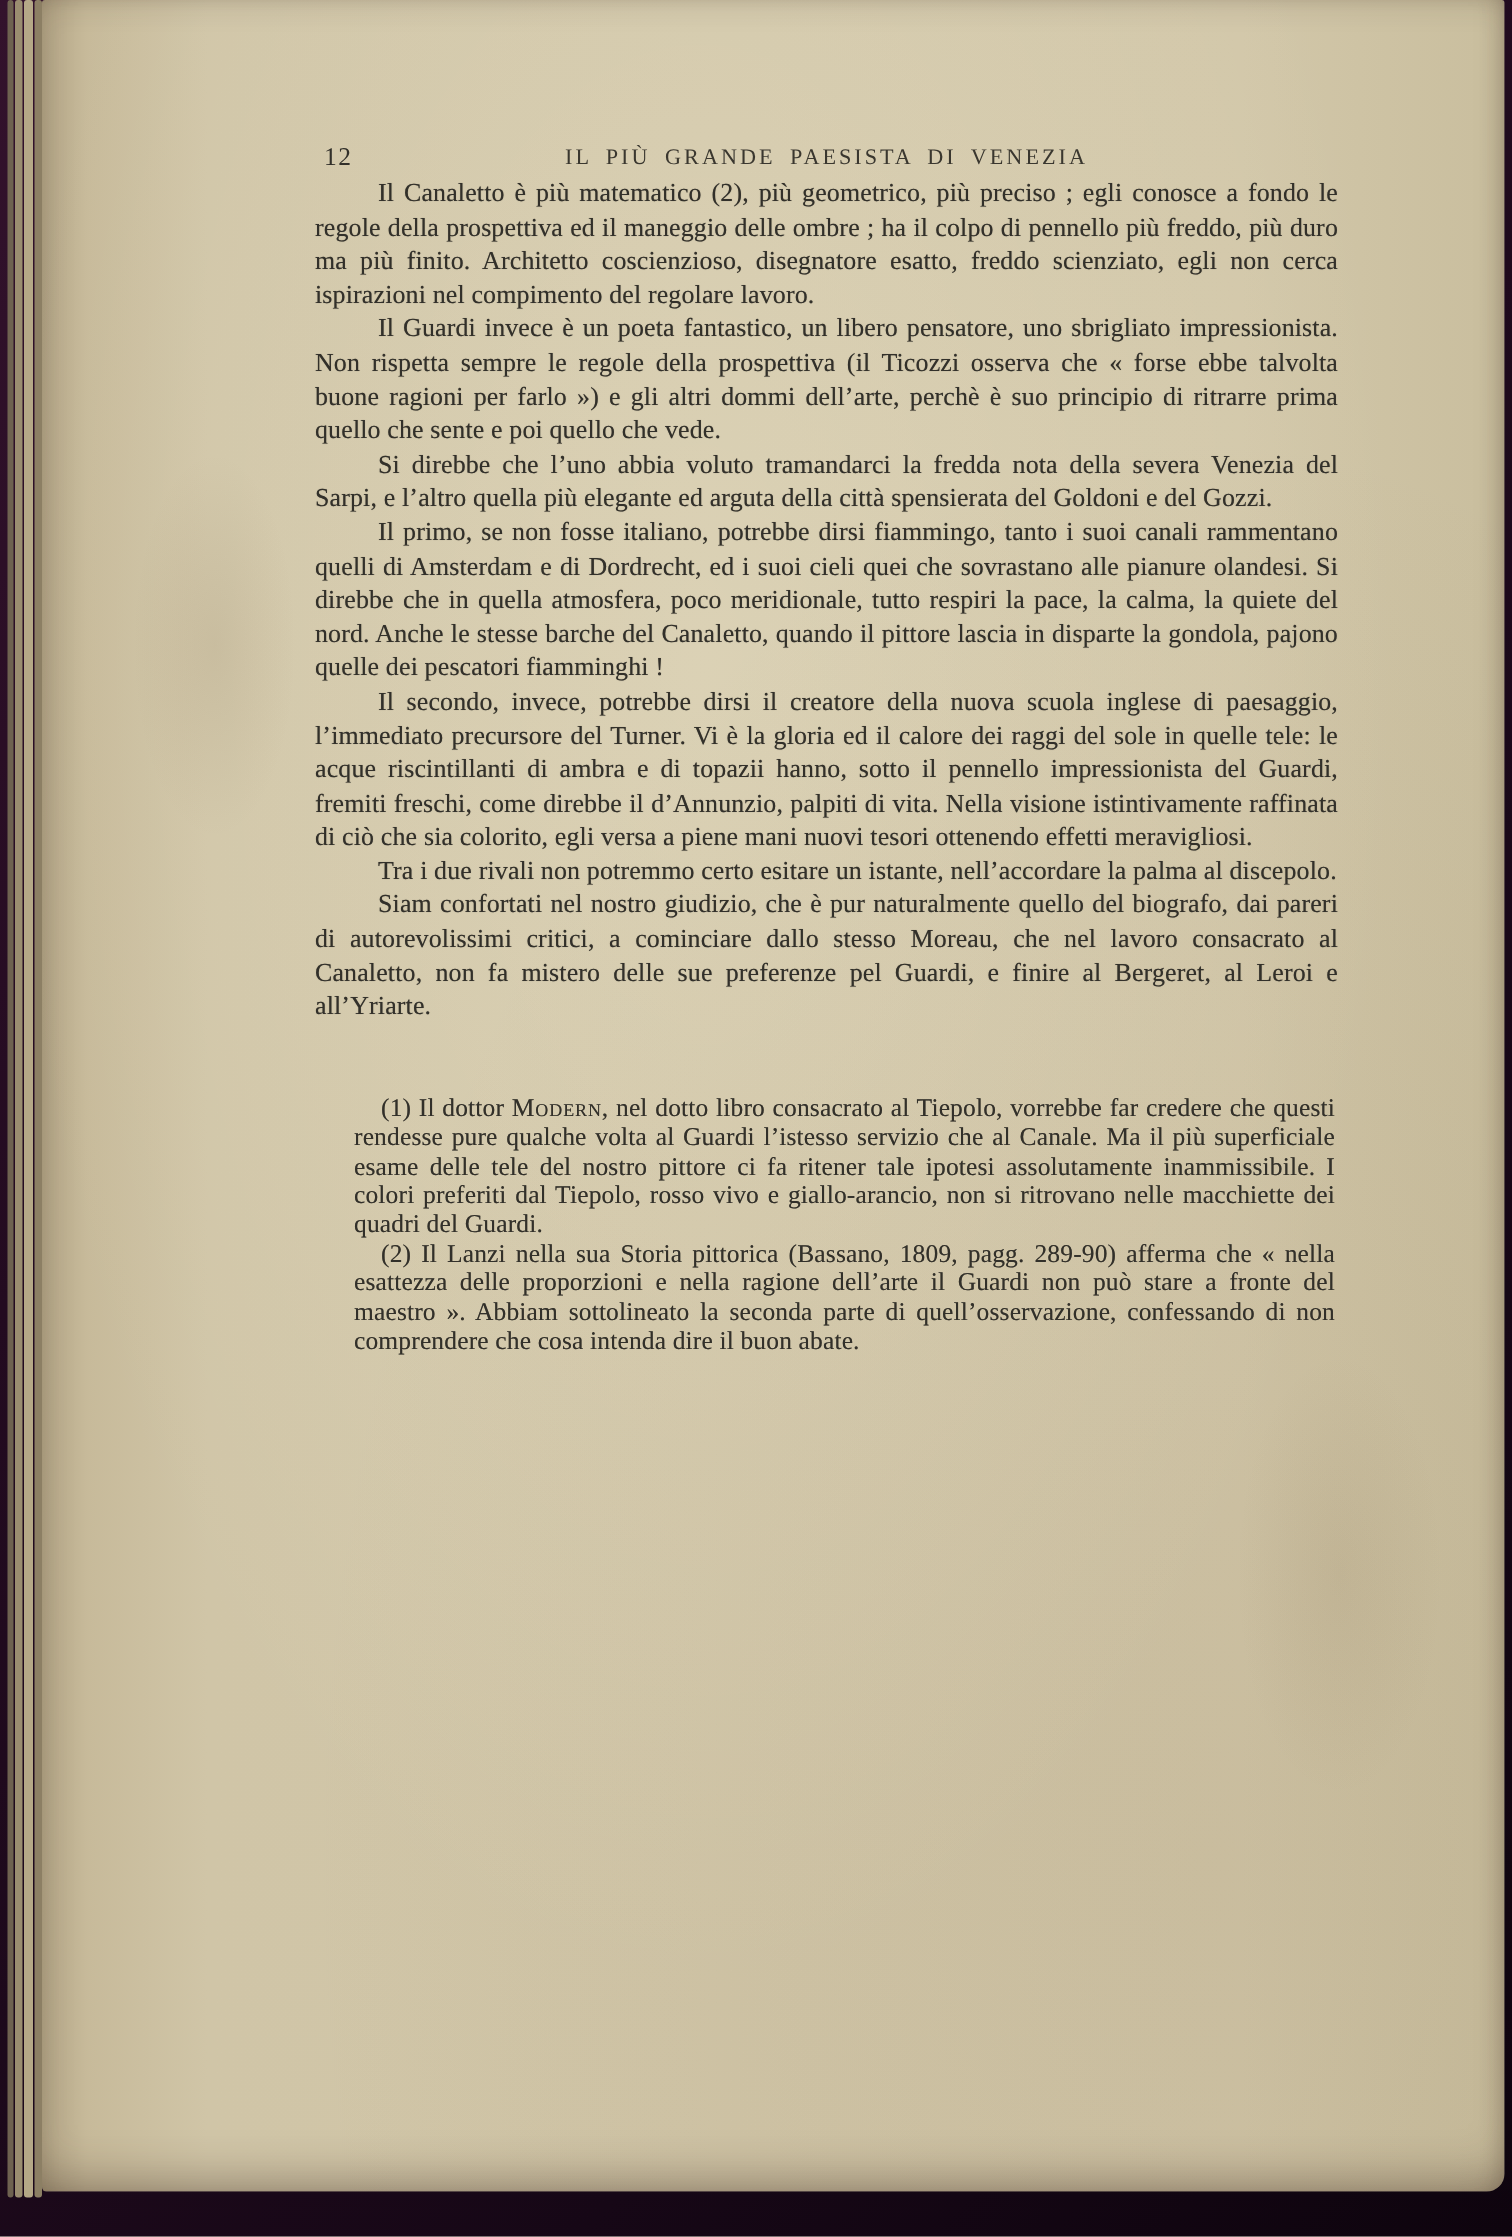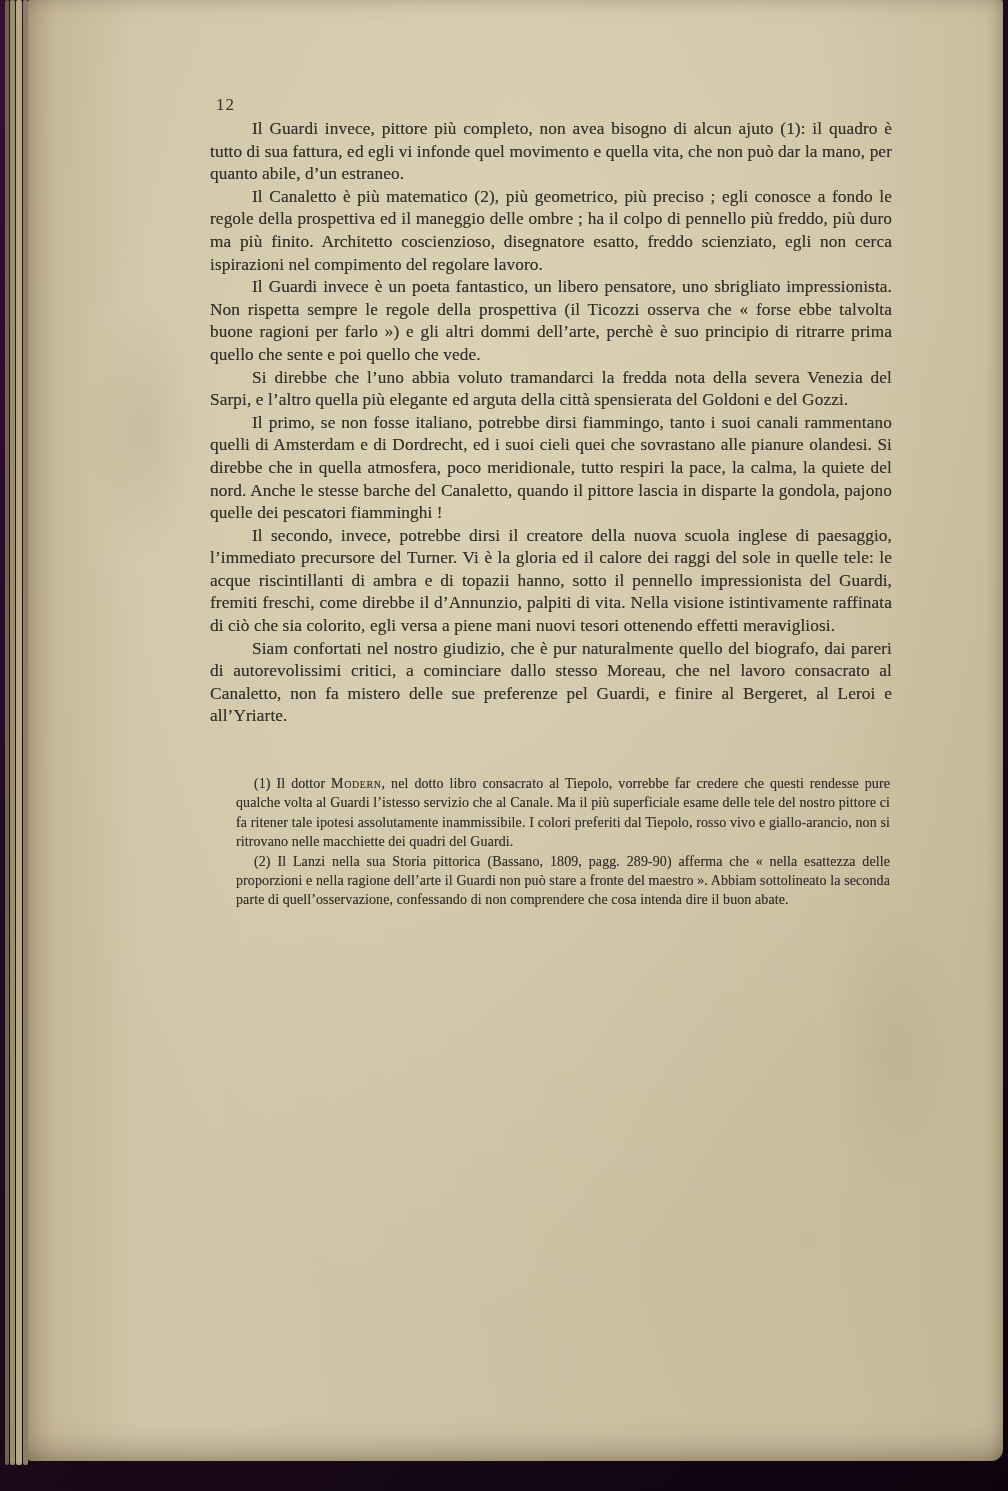--- a/index.html
+++ b/index.html
@@ -60,50 +60,51 @@
     text-shadow: 0 0 0.5px rgba(50, 46, 38, 0.55);
   }
   .italic { }
   .smallcaps { font-variant: small-caps; letter-spacing: 0.6px; }
 
   .footnotes { margin: 46px 2px 0 26px; }
   .footnote {
     margin: 0;
     text-indent: 18px;
     text-align: justify;
-    font-size: 14px;
+    font-size: 17px;
     line-height: 19.4px;
     letter-spacing: 0.1px;
     text-shadow: 0 0 0.4px rgba(50, 46, 38, 0.5);
   }
 </style>
 </head>
 <body>
 
 <div class="edge edge1"></div>
 <div class="edge edge2"></div>
 <div class="edge edge3"></div>
 <div class="edge edge4"></div>
 
 <div class="paper">
   <div class="stain stain1"></div>
   <div class="stain stain2"></div>
 
   <div class="textcol">
     <div class="pageheader">
       <span class="pagenum">12</span>
+      <span class="running-title">IL PIÙ GRANDE PAESISTA DI VENEZIA</span>
     </div>
 
     <main id="body-text">
-        <p class="para"><span>Il Guardi invece, pittore più completo, non avea bisogno di alcun ajuto (1): il quadro è tutto di sua fattura, ed egli vi infonde quel movimento e quella vita, che non può dar la mano, per quanto abile, d’un estraneo.</span></p>
         <p class="para"><span>Il Canaletto è più matematico (2), più geometrico, più preciso ; egli conosce a fondo le regole della prospettiva ed il maneggio delle ombre ; ha il colpo di pennello più freddo, più duro ma più finito. Architetto coscienzioso, disegnatore esatto, freddo scienziato, egli non cerca ispirazioni nel compimento del regolare lavoro.</span></p>
         <p class="para"><span>Il Guardi invece è un poeta fantastico, un libero pensatore, uno sbrigliato impressionista. Non rispetta sempre le regole della prospettiva (il Ticozzi osserva che « forse ebbe talvolta buone ragioni per farlo ») e gli altri dommi dell’arte, perchè è suo principio di ritrarre prima quello che sente e poi quello che vede.</span></p>
         <p class="para"><span>Si direbbe che l’uno abbia voluto tramandarci la fredda nota della severa Venezia del Sarpi, e l’altro quella più elegante ed arguta della città spensierata del Goldoni e del Gozzi.</span></p>
         <p class="para"><span>Il primo, se non fosse italiano, potrebbe dirsi fiammingo, tanto i suoi canali rammentano quelli di Amsterdam e di Dordrecht, ed i suoi cieli quei che sovrastano alle pianure olandesi. Si direbbe che in quella atmosfera, poco meridionale, tutto respiri la pace, la calma, la quiete del nord. Anche le stesse barche del Canaletto, quando il pittore lascia in disparte la gondola, pajono quelle dei pescatori fiamminghi !</span></p>
         <p class="para"><span>Il secondo, invece, potrebbe dirsi il creatore della nuova scuola inglese di paesaggio, l’immediato precursore del Turner. Vi è la gloria ed il calore dei raggi del sole in quelle tele: le acque riscintillanti di ambra e di topazii hanno, sotto il pennello impressionista del Guardi, </span><span class="italic">fremiti freschi</span><span>, come direbbe il d’Annunzio, palpiti di vita. Nella visione istintivamente raffinata di ciò che sia colorito, egli versa a piene mani nuovi tesori ottenendo effetti meravigliosi.</span></p>
+        <p class="para"><span>Tra i due rivali non potremmo certo esitare un istante, nell’accordare la palma al discepolo.</span></p>
         <p class="para"><span>Siam confortati nel nostro giudizio, che è pur naturalmente quello del biografo, dai pareri di autorevolissimi critici, a cominciare dallo stesso Moreau, che nel lavoro consacrato al Canaletto, non fa mistero delle sue preferenze pel Guardi, e finire al Bergeret, al Leroi e all’Yriarte.</span></p>
       </main>
 
     <section id="footnotes" class="footnotes">
         <p class="footnote"><span>(1) Il dottor </span><span class="smallcaps">Modern</span><span>, nel dotto libro consacrato al Tiepolo, vorrebbe far credere che questi rendesse pure qualche volta al Guardi l’istesso servizio che al Canale. Ma il più superficiale esame delle tele del nostro pittore ci fa ritener tale ipotesi assolutamente inammissibile. I colori preferiti dal Tiepolo, rosso vivo e giallo-arancio, non si ritrovano nelle macchiette dei quadri del Guardi.</span></p>
         <p class="footnote"><span>(2) Il Lanzi nella sua </span><span class="italic">Storia pittorica</span><span> (Bassano, 1809, pagg. 289-90) afferma che « nella esattezza delle proporzioni e nella </span><span class="italic">ragione dell’arte</span><span> il Guardi non può stare a fronte del maestro ». Abbiam sottolineato la seconda parte di quell’osservazione, confessando di non comprendere che cosa intenda dire il buon abate.</span></p>
       </section>
   </div>
 </div>
 

